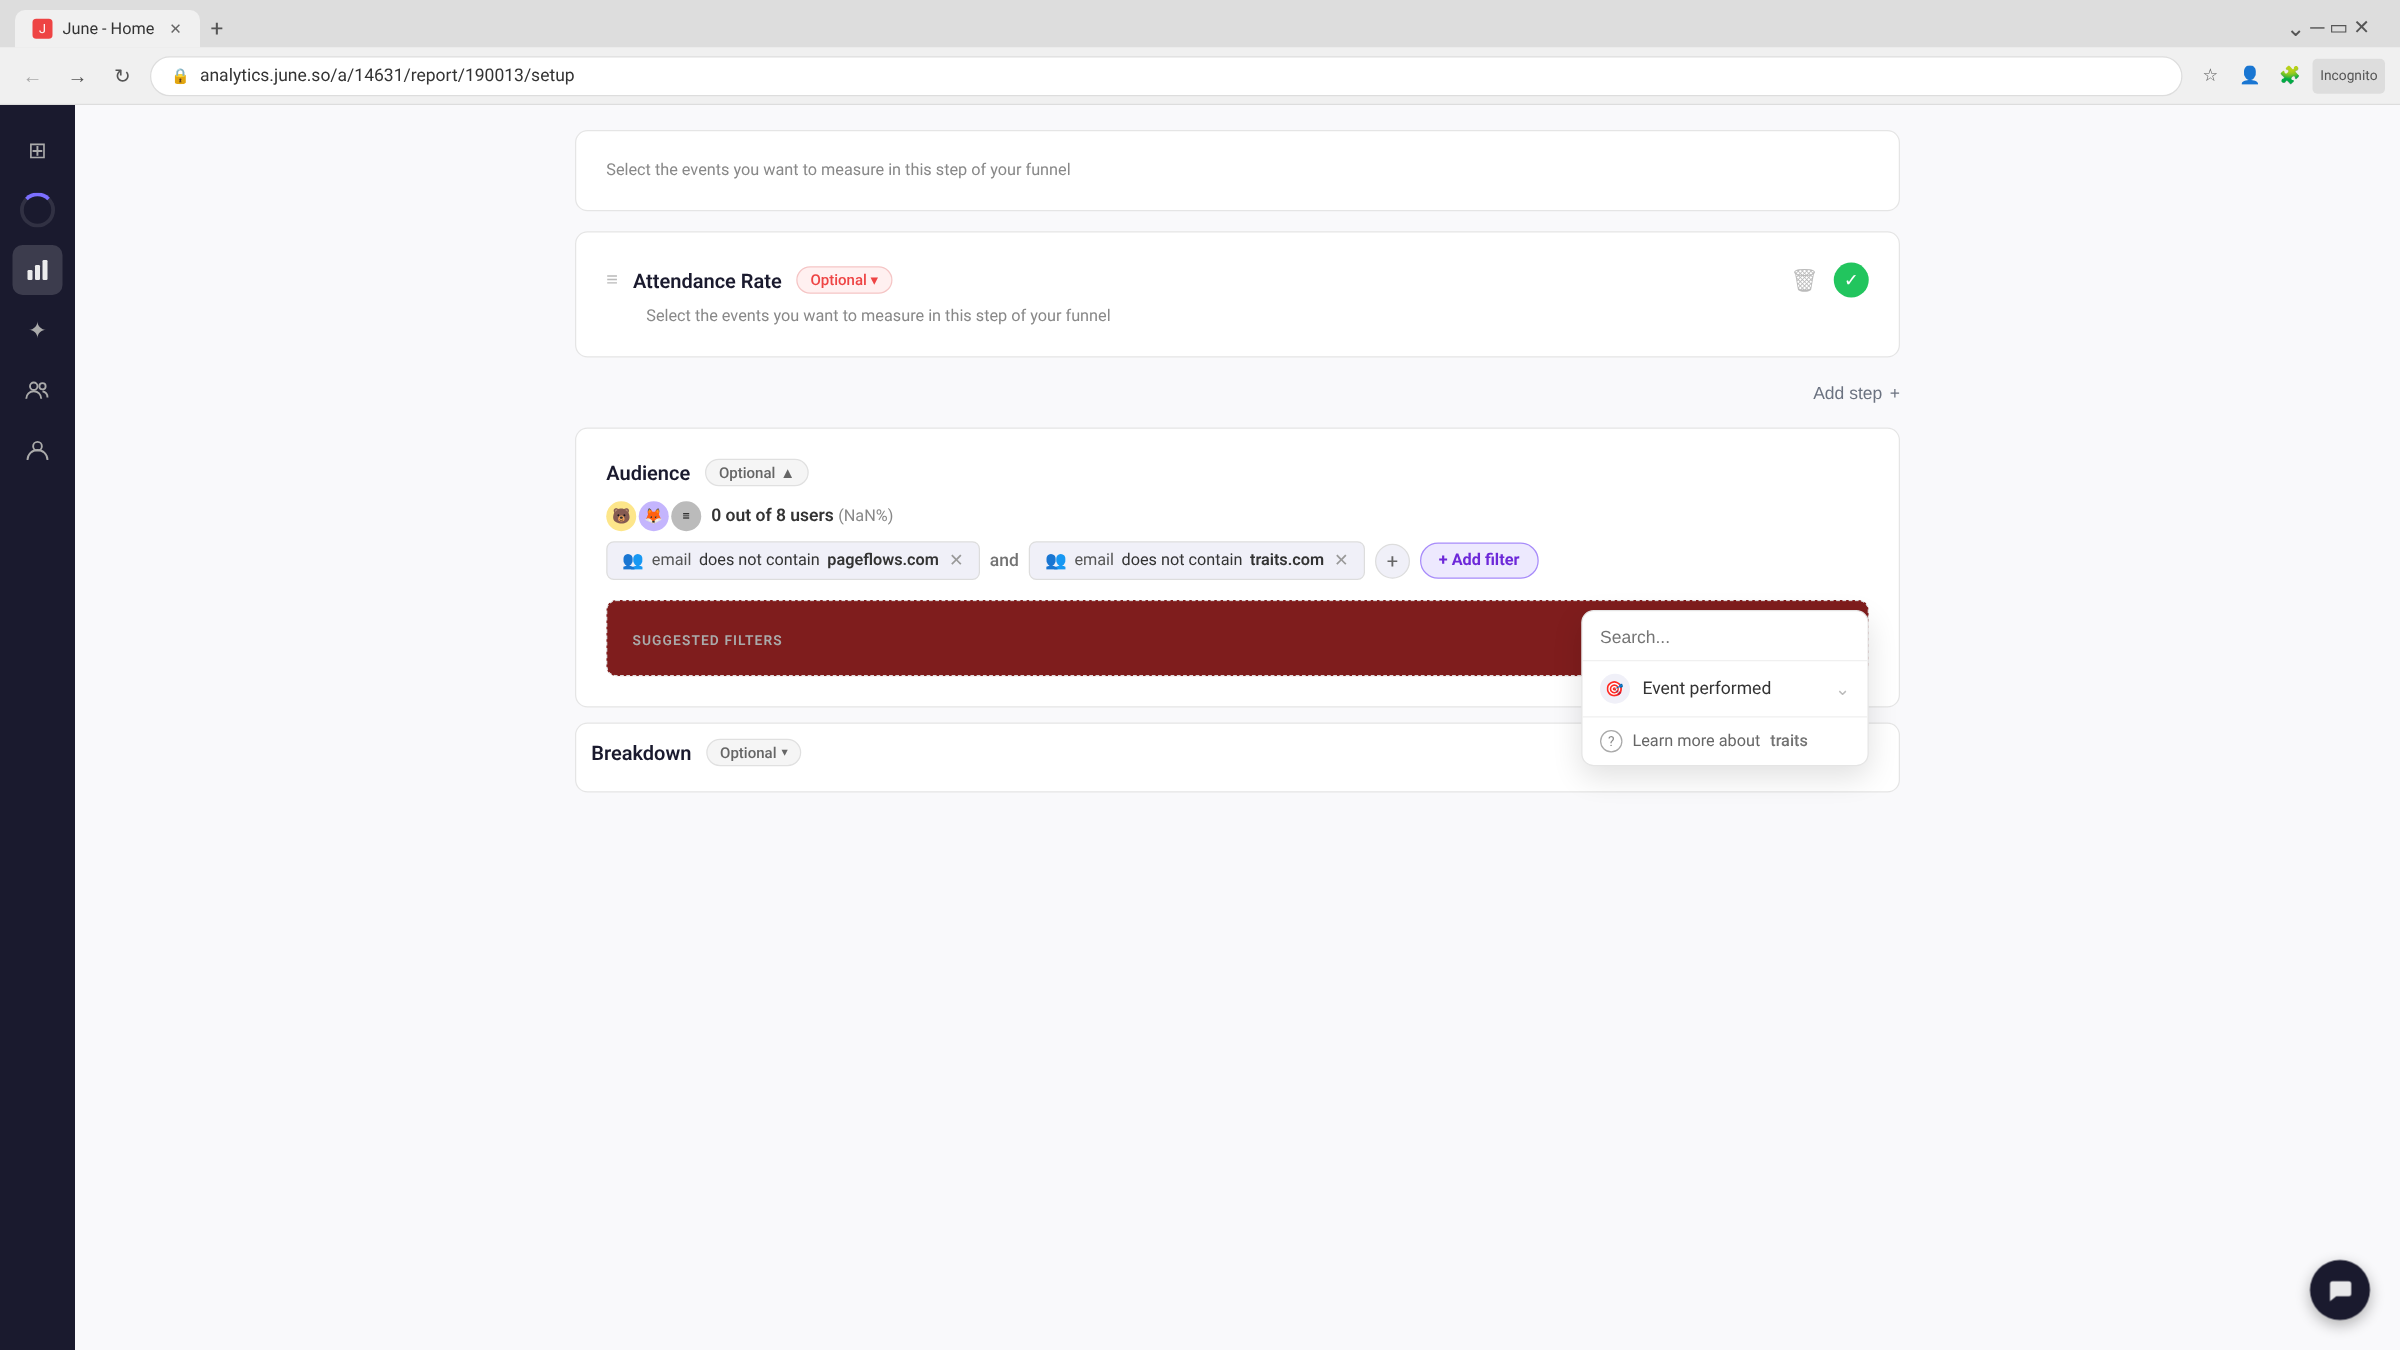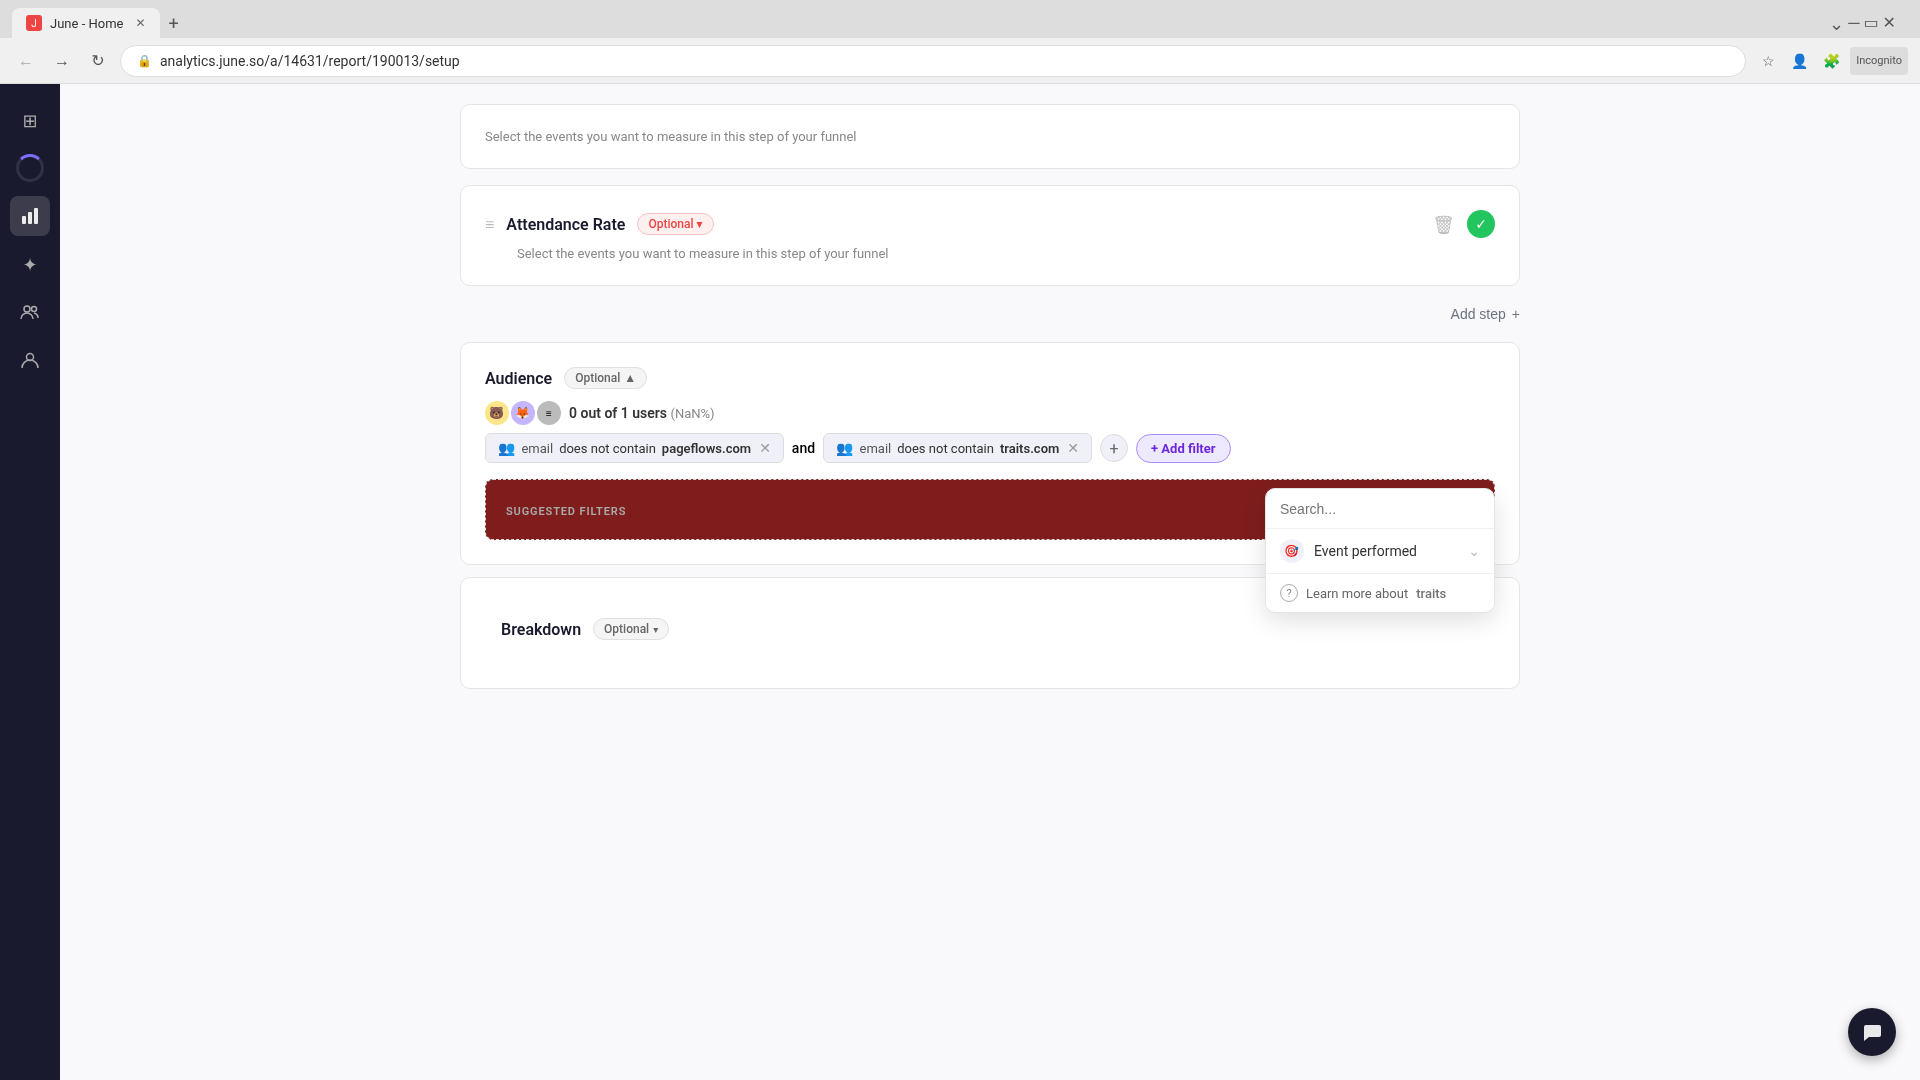--- a/index.html
+++ b/index.html
@@ -288,21 +288,21 @@
     .filter-tag .filter-icon {
       color: #888; font-size: 14px;
     }
     .filter-tag .remove-btn {
       color: #999; cursor: pointer; font-size: 14px; margin-left: 2px;
     }
     .filter-keyword { color: #555; }
     .filter-bold { font-weight: 600; }
     .filter-separator {
       font-size: 14px;
-      color: #000000;
+      color: #737373;
       font-weight: 500;
     }
     .filter-add-btn {
       display: flex;
       align-items: center;
       gap: 4px;
       width: 28px; height: 28px;
       justify-content: center;
       background: #f0f0f8;
       border: 1px solid #ddd;
@@ -410,21 +410,21 @@
       border-radius: 50%;
       display: flex; align-items: center; justify-content: center;
       font-size: 11px; color: #888;
     }
 
     
     .breakdown-card {
       background: white;
       border: 1px solid #e5e5e5;
       border-radius: 10px;
-      padding: 40px;
+      padding: 12px;
       margin-bottom: 20px;
     }
     .breakdown-header {
       display: flex;
       align-items: center;
       gap: 12px;
       margin-bottom: 8px;
     }
     .breakdown-title {
       font-size: 16px; font-weight: 600; color: #1a1a2e;
@@ -550,21 +550,21 @@
         </div>
       </div>
 
       <div class="users-row">
         <div class="user-icons">
           <div class="user-icon user-icon-1">🐻</div>
           <div class="user-icon user-icon-2">🦊</div>
           <div class="user-icon user-icon-3">≡</div>
         </div>
         <span class="users-count">
-          <strong>0 out of 1 users</strong>
+          <strong>0 out of 8 users</strong>
           <span class="nan">(NaN%)</span>
         </span>
       </div>
 
 
       <div class="filter-row">
 
         <div class="filter-tag">
           <span class="filter-icon">👥</span>
           <span class="filter-keyword">email</span>

